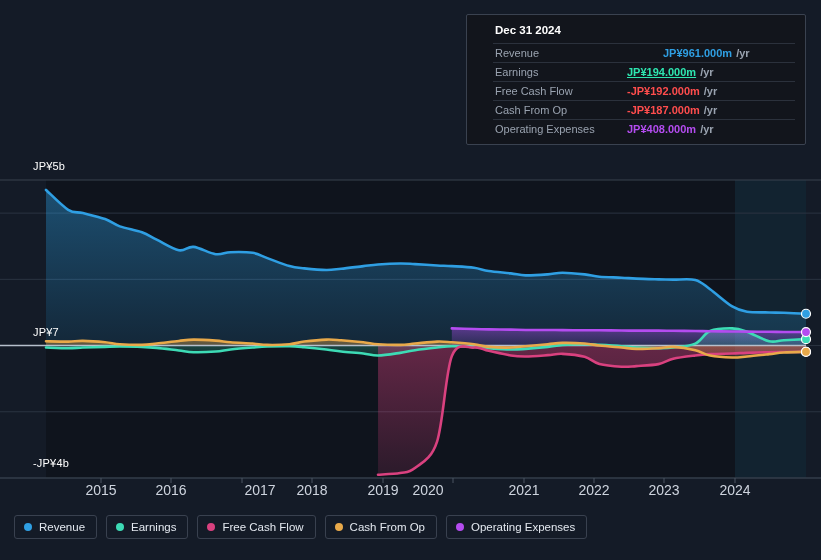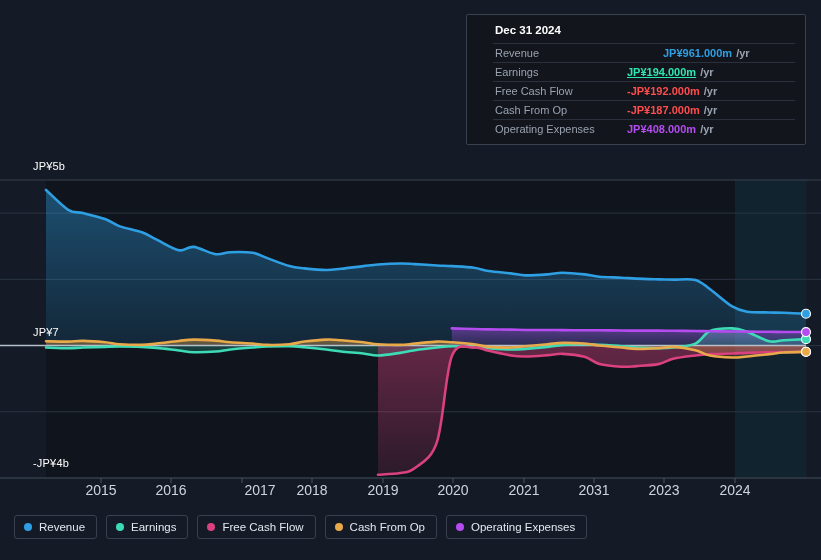--- a/index.html
+++ b/index.html
@@ -165,23 +165,23 @@
   <div class="ylabel" id="ylab-top">JP¥5b</div>
   <div class="ylabel" id="ylab-zero">JP¥7</div>
   <div class="ylabel" id="ylab-bot">-JP¥4b</div>
 
   <div class="xlabels" id="x-labels">
       <div class="xlabel" style="left: 101px;">2015</div>
       <div class="xlabel" style="left: 171px;">2016</div>
       <div class="xlabel" style="left: 228px; margin-left: 32px;">2017</div>
       <div class="xlabel" style="left: 312px;">2018</div>
       <div class="xlabel" style="left: 383px;">2019</div>
-      <div class="xlabel" style="left: 453px;">2020</div>
+      <div class="xlabel" style="left: 428px;">2020</div>
       <div class="xlabel" style="left: 524px;">2021</div>
-      <div class="xlabel" style="left: 594px;">2031</div>
+      <div class="xlabel" style="left: 594px;">2022</div>
       <div class="xlabel" style="left: 664px;">2023</div>
       <div class="xlabel" style="left: 735px;">2024</div>
     </div>
 
   <div class="tooltip">
     <div class="tt-title">Dec 31 2024</div>
     <div id="tt-rows">
         <div class="tt-row">
           <div class="tt-label">Revenue</div>
           <div><span class="tt-val" style="color: rgb(47, 159, 227); margin-left: 36px;">JP¥961.000m</span><span class="tt-unit">/yr</span></div>

